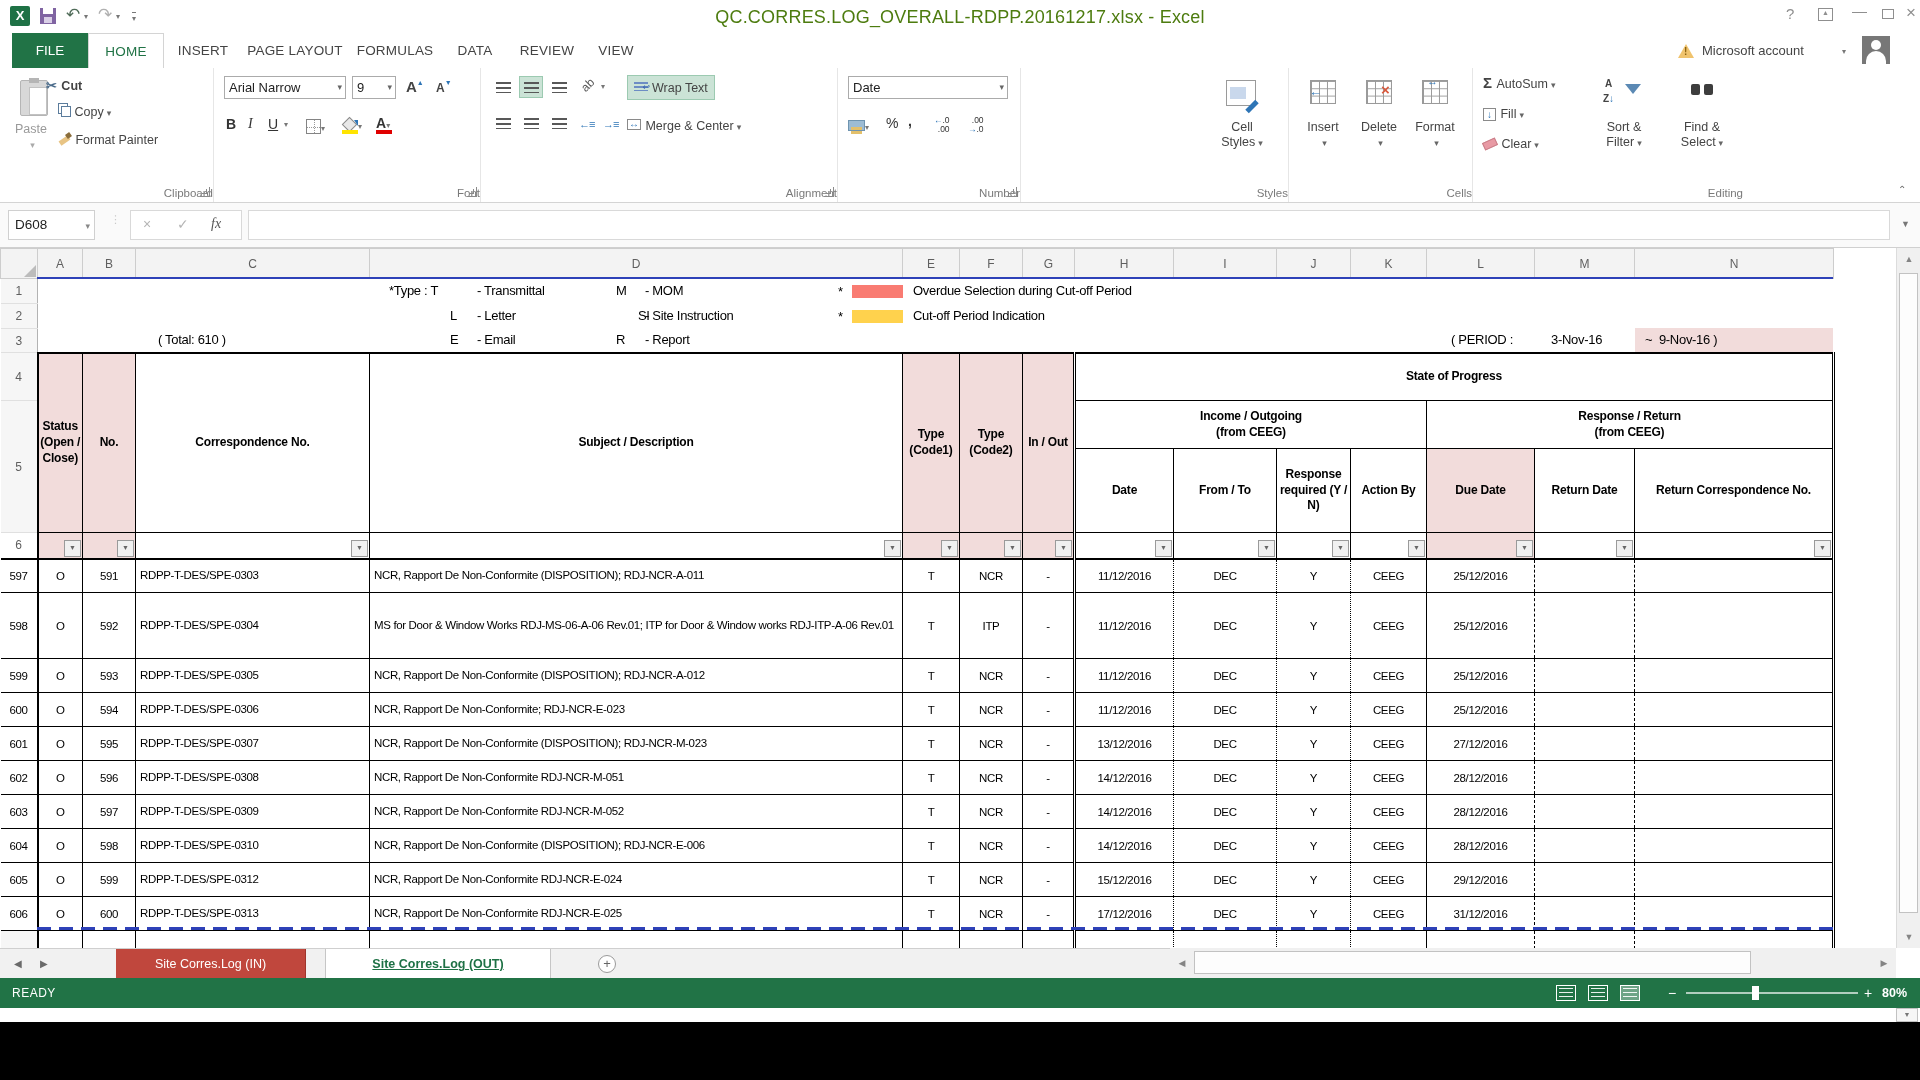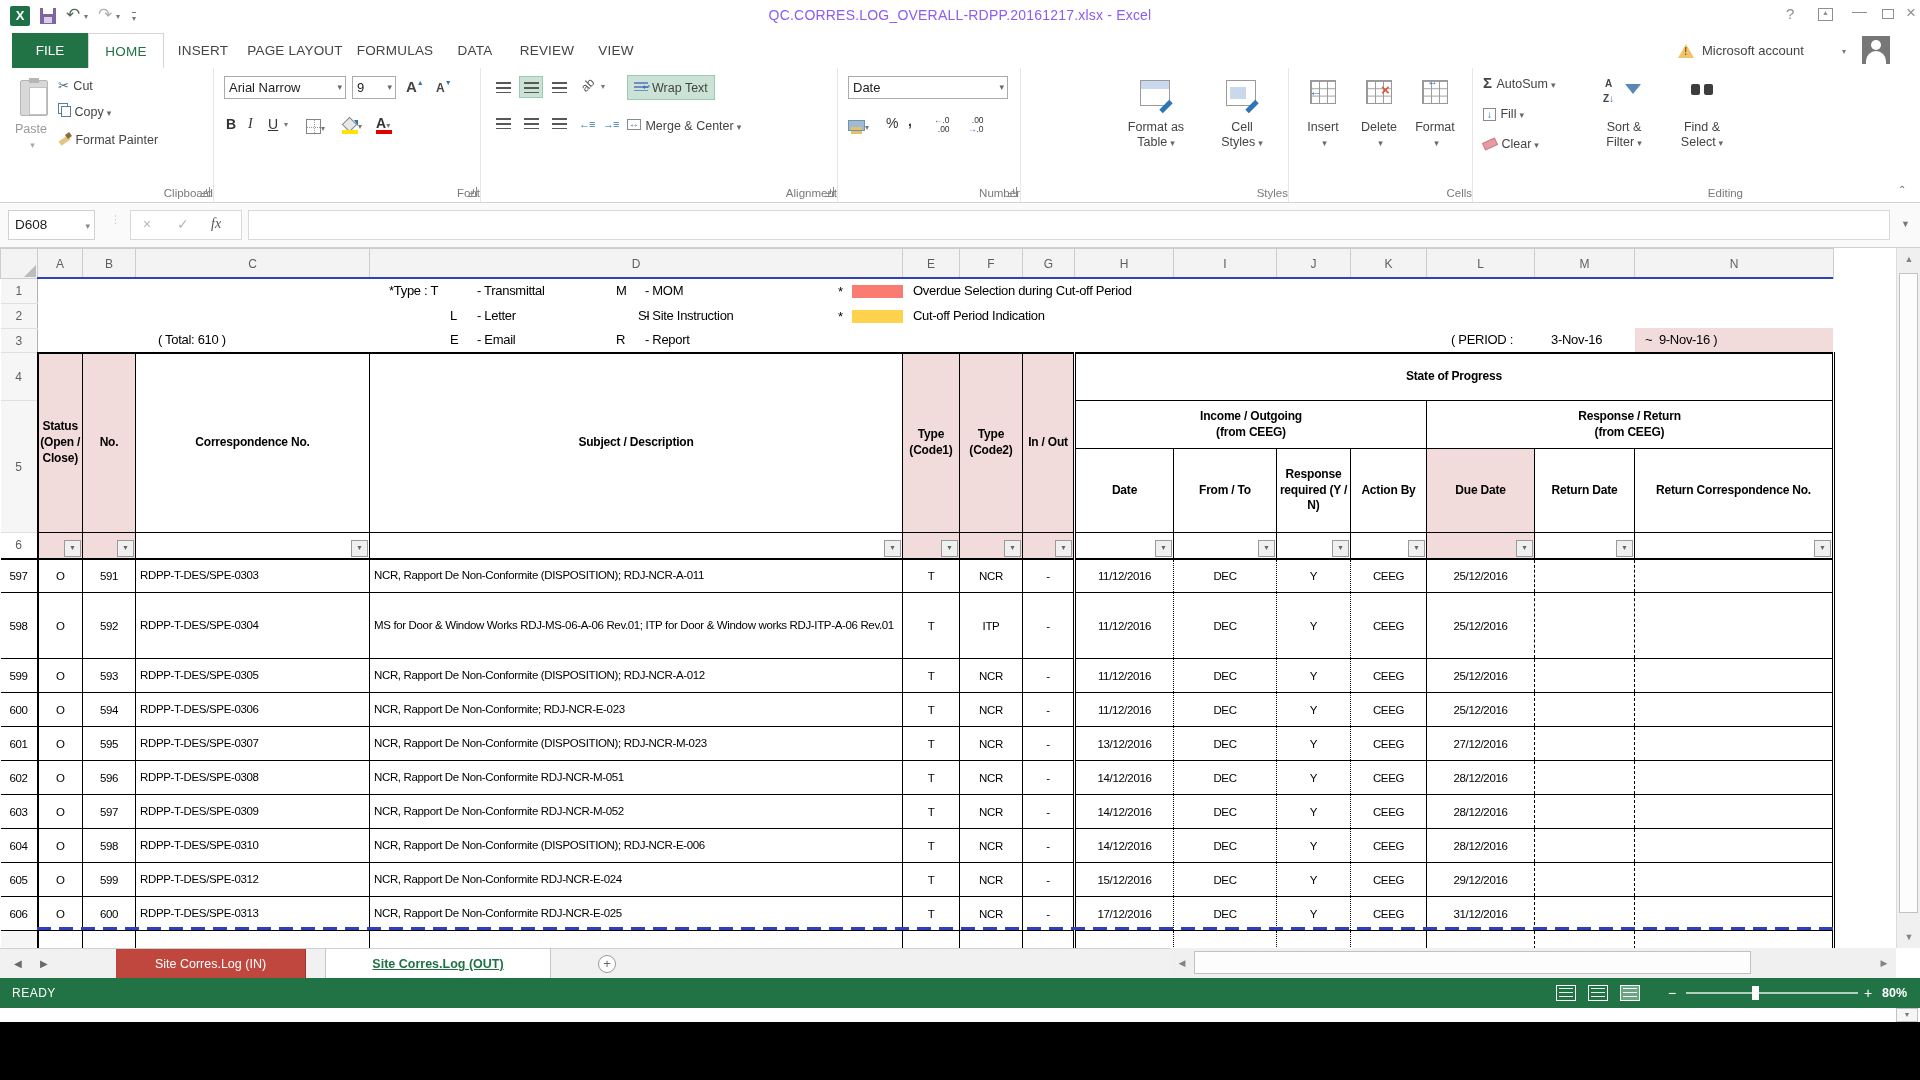--- a/index.html
+++ b/index.html
@@ -10,21 +10,21 @@
 
   
   .titlebar{position:absolute;left:0;top:0;width:1920px;height:33px;background:#fff;}
   .xlogo{position:absolute;left:10px;top:6px;width:20px;height:20px;background:#1E7145;color:#fff;font-size:13px;font-weight:bold;text-align:center;line-height:20px;border-radius:2px;}
   .saveic{position:absolute;left:40px;top:8px;width:16px;height:16px;background:#8064A2;}
   .saveic::after{content:"";position:absolute;left:3px;top:0;width:10px;height:6px;background:#fff;}
   .saveic::before{content:"";position:absolute;left:4px;bottom:1px;width:8px;height:6px;background:#d9cfe6;}
   .qat{position:absolute;top:4px;font-size:17px;color:#4f6b58;}
   .qat.dis{color:#b0b0b0;}
   .smallcv{position:absolute;top:12px;font-size:8px;color:#777;}
-  .titletxt{position:absolute;left:50%;top:7px;transform:translateX(-50%);font-size:14px;color:#8b5cf6;letter-spacing:0.2px;white-space:nowrap;}
+  .titletxt{position:absolute;left:50%;top:7px;transform:translateX(-50%);font-size:18px;color:#4d7c0f;letter-spacing:0.2px;white-space:nowrap;}
   .wc{position:absolute;top:5px;color:#8f8f8f;font-size:15px;}
   .ribopt{position:absolute;top:8px;width:15px;height:13px;border:1px solid #8f8f8f;}
   .ribopt::after{content:"▲";position:absolute;left:3px;top:0px;font-size:7px;color:#8f8f8f;}
   .restore{position:absolute;top:9px;width:12px;height:10px;border:1px solid #8f8f8f;background:#fff;}
   .restore::after{content:"";position:absolute;left:2px;top:-4px;width:11px;height:9px;border:1px solid #8f8f8f;border-bottom:none;background:#fff;z-index:-1;}
 
   
   .tabrow{position:absolute;left:0;top:33px;width:1920px;height:35px;background:#fff;}
   .ftab{position:absolute;left:12px;top:0;width:76px;height:35px;background:#217346;color:#fff;font-size:13.5px;text-align:center;line-height:35px;}
   .rtab{position:absolute;top:0;height:35px;font-size:13.5px;color:#444;line-height:35px;text-align:center;letter-spacing:0.2px;}
@@ -212,21 +212,21 @@
   <div class="avatar" style="left:1862px;"></div>
 </div>
 
 <div class="ribbon">
 
   <div class="rg" style="left:0;width:214px;">
     <div class="bigbtn" style="left:6px;top:4px;width:50px;height:104px;">
       <span class="clipic"></span>
       <div style="position:absolute;left:0;top:50px;width:100%;" class="gray"><span>Paste</span><div class="cvg"></div></div>
     </div>
-    <div class="abs" style="left:58px;top:8px;"><span class="scis">✂</span> <span class="btxt">Cut</span></div>
+    <div class="abs" style="left:46px;top:8px;font-weight:bold;"><span class="scis">✂</span> <span class="btxt">Cut</span></div>
     <div class="abs" style="left:58px;top:34px;"><span class="copyic"></span> <span class="btxt cv">Copy</span></div>
     <div class="abs" style="left:58px;top:62px;"><span class="brushic"></span> <span class="btxt">Format Painter</span></div>
     <div class="glabel">Clipboard</div>
     <span class="lnch"></span>
   </div>
 
   <div class="rg" style="left:214px;width:267px;">
     <div class="sel" style="left:10px;top:8px;width:122px;"><span>Arial Narrow</span><span class="dd">▾</span></div>
     <div class="sel" style="left:138px;top:8px;width:44px;"><span>9</span><span class="dd">▾</span></div>
     <span class="abs fsA" style="left:192px;top:10px;">A<span class="fsup">▲</span></span>
@@ -279,24 +279,20 @@
     <span class="abs" style="left:10px;top:48px;"><span class="money"></span><span class="smallcv" style="position:static;">▾</span></span>
     <span class="abs fmt" style="left:48px;top:47px;">%</span>
     <span class="abs fmt" style="left:70px;top:45px;font-weight:bold;">,</span>
     <span class="abs decic" style="left:96px;top:48px;"><b>←</b>.0<br>.00</span>
     <span class="abs decic" style="left:130px;top:48px;">.00<br><b>→</b>.0</span>
     <div class="glabel">Number</div>
     <span class="lnch"></span>
   </div>
 
   <div class="rg" style="left:1021px;width:268px;">
-    <div class="bigbtn" style="left:92px;top:4px;width:86px;height:106px;">
-      <span class="tabic" style="left:27px;top:8px;"></span>
-      <div style="position:absolute;left:0;top:48px;width:100%;"><span>Format as</span><br><span class="cv">Table</span></div>
-    </div>
     <div class="bigbtn" style="left:178px;top:4px;width:86px;height:106px;">
       <span class="tabic" style="left:27px;top:8px;background:linear-gradient(#fff,#fff);">
             <i style="position:absolute;left:3px;top:6px;width:16px;height:12px;background:#c9d8ec;"></i>
           </span>
       <div style="position:absolute;left:0;top:48px;width:100%;"><span>Cell</span><br><span class="cv">Styles</span></div>
     </div>
     <div class="glabel">Styles</div>
   </div>
 
   <div class="rg" style="left:1289px;width:184px;">

